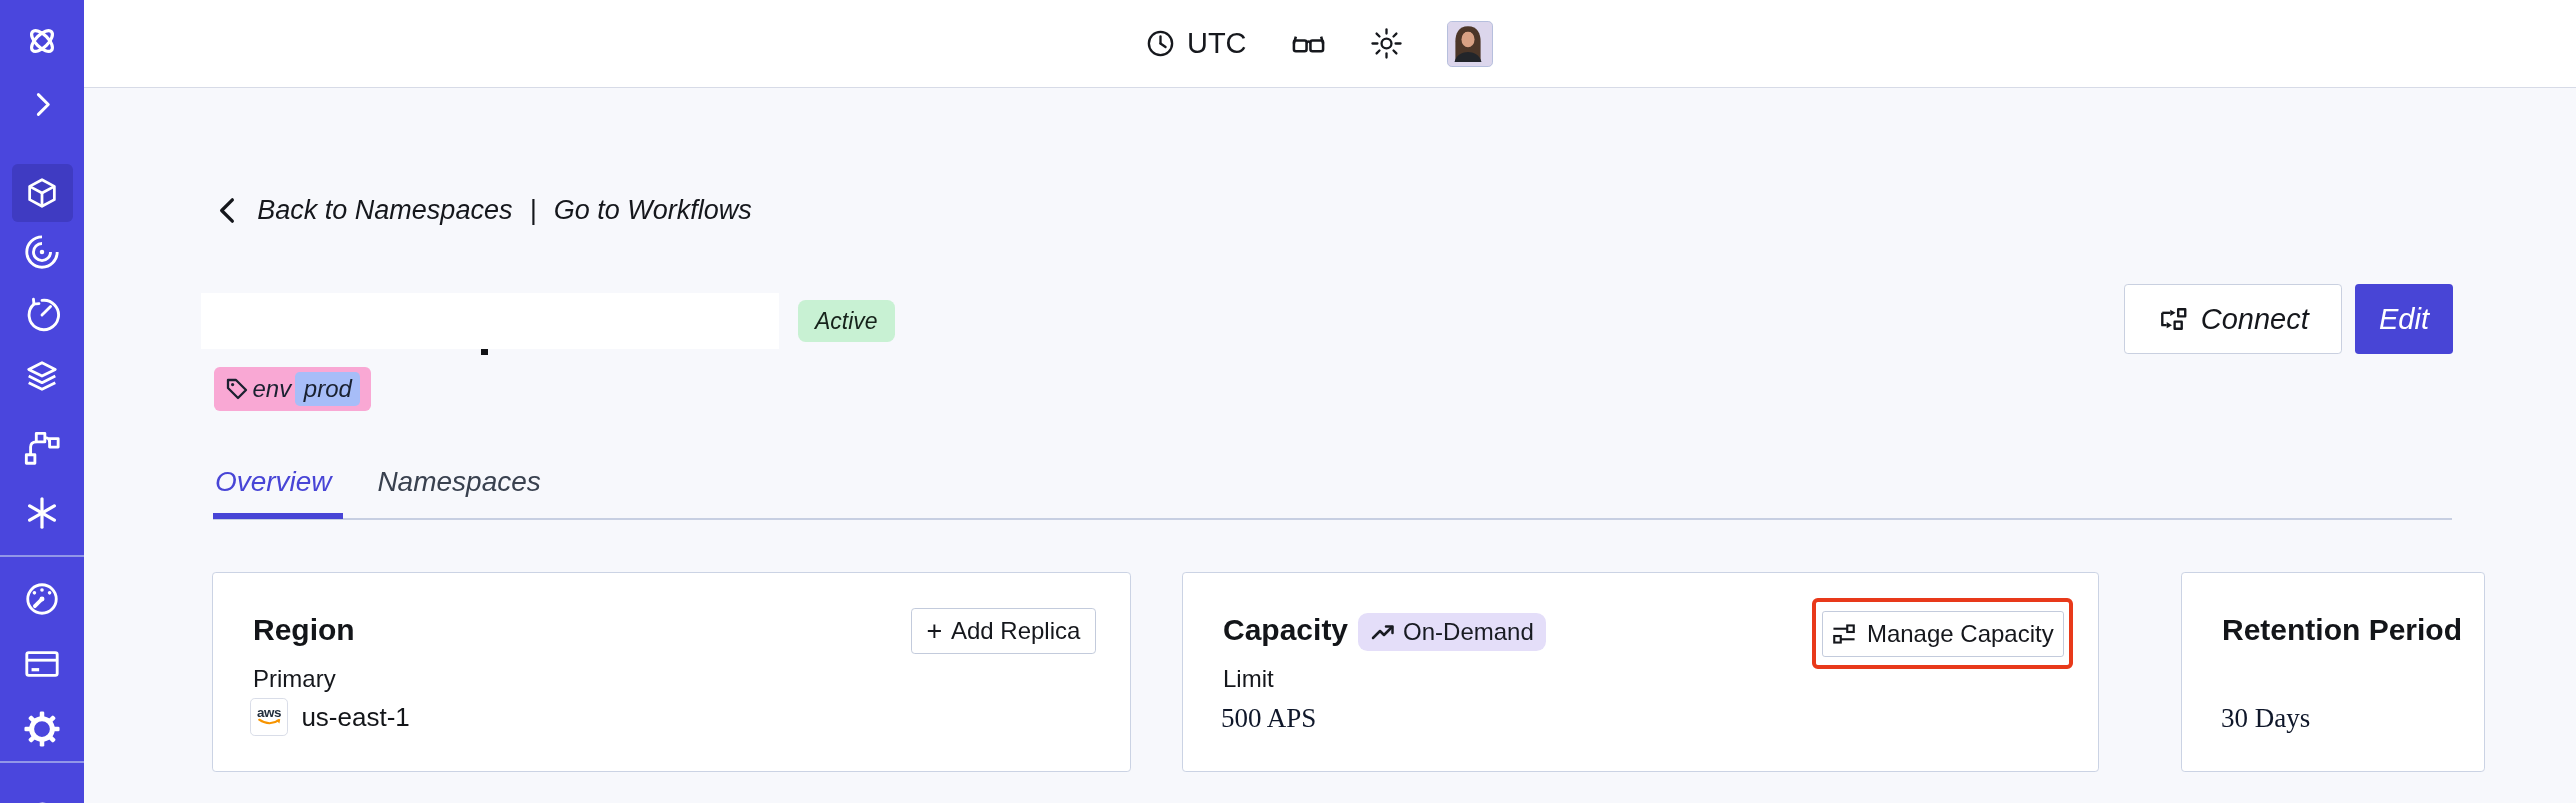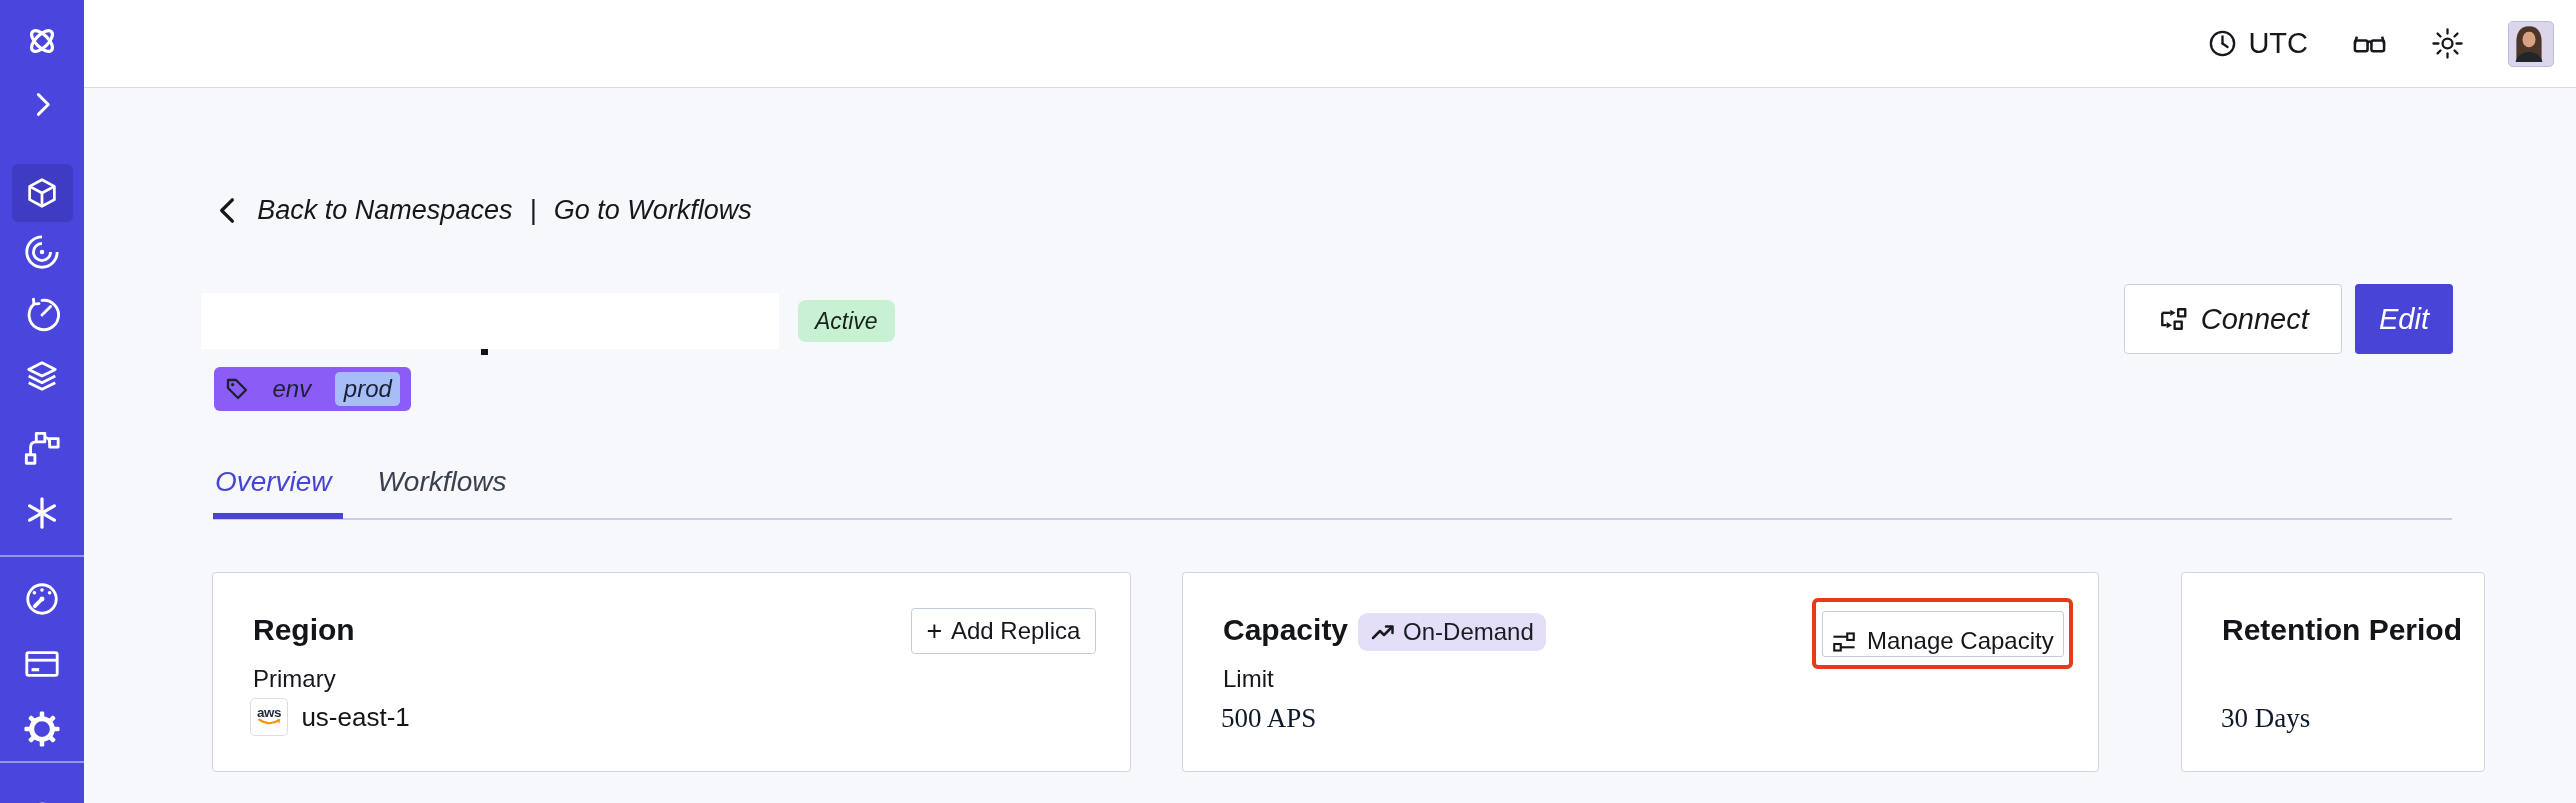--- a/index.html
+++ b/index.html
@@ -11,39 +11,39 @@
   .abs{position:absolute;font-style:italic;}
 
   
   .sidebar{position:absolute;left:0;top:0;width:84px;height:804px;background:#4a46dd;z-index:5;}
   .side-slot{position:absolute;left:42px;transform:translate(-50%,-50%);width:38px;height:38px;display:flex;align-items:center;justify-content:center;}
   .active-pill{position:absolute;left:11.5px;top:164px;width:61px;height:58px;background:#3f3bc2;border-radius:5.8px;}
   .side-divider{position:absolute;left:0;width:84px;height:1.9px;background:#9297e8;}
   .side-slot svg{display:block;}
 
   
-  .topbar{position:absolute;left:84px;top:0;width:2492px;height:88px;background:#ffffff;border-bottom:1.9px solid #d7dbe7;box-sizing:border-box;display:flex;align-items:center;justify-content:flex-end;gap:44px;padding-right:22px;z-index:4;}
+  .topbar{position:absolute;left:84px;top:0;width:2492px;height:88px;background:#ffffff;border-bottom:1.9px solid #d7dbe7;box-sizing:border-box;display:flex;align-items:center;justify-content:center;gap:44px;padding-right:22px;z-index:4;}
   .tz-group{display:flex;align-items:center;gap:10.5px;font-size:29px;color:#16181d;cursor:pointer;}
   .icon-btn{display:flex;align-items:center;justify-content:center;cursor:pointer;}
   .avatar{width:44px;height:44px;border:1.9px solid #b6bfdd;border-radius:4.8px;overflow:hidden;background:#dcd6ec;cursor:pointer;}
 
   
   .breadcrumb{left:213px;top:195px;display:flex;align-items:center;gap:15.3px;font-size:27px;font-weight:500;color:#15171c;}
   .breadcrumb .crumb{cursor:pointer;}
   .crumb-sep{font-weight:400;color:#15171c;padding:0 1.9px;}
 
   
   .redaction-box{left:201px;top:293px;width:578px;height:56px;background:#ffffff;}
   .redaction-dot{left:481px;top:349px;width:6.7px;height:5.8px;background:#121316;}
   .status-badge{left:798px;top:300px;height:42px;padding:0 17px;background:#c8f1d3;border-radius:7.7px;font-size:23px;color:#16231b;display:flex;align-items:center;}
   .connect-btn{left:2124px;top:284px;width:218px;height:70px;background:#fff;border:1.9px solid #c9d0e0;border-radius:3.8px;box-sizing:border-box;display:flex;align-items:center;justify-content:center;gap:13.4px;font-size:29px;color:#15171c;cursor:pointer;}
   .edit-btn{left:2355px;top:284px;width:98px;height:70px;background:#4845d6;border:none;border-radius:3.8px;display:flex;align-items:center;justify-content:center;font-size:29px;color:#ffffff;cursor:pointer;}
 
   
-  .tag-chip{left:214px;top:367px;height:44px;background:#8b5cf6;border-radius:5.8px;display:flex;align-items:center;gap:24px;padding:0 10.5px;font-size:24px;color:#1a2130;cursor:pointer;}
+  .tag-chip{left:214px;top:367px;height:44px;background:#f9a8d4;border-radius:5.8px;display:flex;align-items:center;gap:4px;padding:0 10.5px;font-size:24px;color:#1a2130;cursor:pointer;}
   .tag-value{background:#a7bdf8;border-radius:4.8px;padding:2.9px 8.6px;}
 
   
   .tabs{left:213px;top:466px;display:flex;gap:42px;font-size:28px;}
   .tab{cursor:pointer;padding:0 1.9px;}
   .tab.active{color:#4845d6;font-weight:500;}
   .tab.inactive{color:#39414f;}
   .tab-underline{left:213px;top:513px;width:130px;height:5.8px;background:#4845d6;}
   .tabs-border{left:213px;top:518px;width:2239px;height:1.9px;background:#c7cfe2;}
 
@@ -59,21 +59,21 @@
   .add-replica-btn{position:absolute;left:698px;top:35px;width:185px;height:46px;background:#fff;border:1.9px solid #c3cbdc;border-radius:3.8px;box-sizing:border-box;display:flex;align-items:center;justify-content:center;gap:8.6px;font-size:24px;color:#15171c;cursor:pointer;}
   .plus-glyph{font-size:27px;font-weight:400;line-height:1;}
 
   .region-value-row{position:absolute;left:37px;top:125px;display:flex;align-items:center;gap:13.4px;}
   .aws-badge{width:38px;height:38px;background:#fff;border:1.9px solid #d9dde8;border-radius:4.8px;box-sizing:border-box;display:flex;flex-direction:column;align-items:center;justify-content:center;}
   .aws-text{font-size:13.4px;font-weight:700;color:#232f3e;line-height:11.5px;letter-spacing:-0.5px;}
   .region-value{font-size:26px;color:#131519;}
 
   .ondemand-badge{position:absolute;left:175px;top:40px;height:38px;padding:0 12.5px;background:#e4def9;border-radius:9.6px;display:flex;align-items:center;gap:8.6px;font-size:24px;color:#181b22;}
   .highlight-box{position:absolute;left:629px;top:25px;width:261px;height:71px;border:4.8px solid #e8391a;border-radius:5.8px;box-sizing:border-box;display:flex;align-items:center;justify-content:center;}
-  .manage-btn{width:242px;height:46px;background:#fff;border:1.9px solid #c3cbdc;border-radius:2.9px;box-sizing:border-box;display:flex;align-items:flex-end;justify-content:center;gap:9.6px;font-size:24px;color:#15171c;cursor:pointer;}
+  .manage-btn{width:242px;height:46px;background:#fff;border:1.9px solid #c3cbdc;border-radius:2.9px;box-sizing:border-box;display:flex;align-items:center;justify-content:center;gap:9.6px;font-size:24px;color:#15171c;cursor:pointer;}
 </style>
 </head>
 <body>
 
 <div id="app">
 
   <nav class="sidebar">
     <div class="active-pill"></div>
 
     <div class="side-slot" style="top:41px">
@@ -269,21 +269,21 @@
         <path d="M3 3 H11 L21 13 L13 21 L3 11 Z"></path>
         <circle cx="7.6" cy="7.6" r="1.6" fill="#1a2130" stroke="none"></circle>
       </svg>
     </span>
     <span>env</span>
     <span class="tag-value">prod</span>
   </div>
 
   <div class="abs tabs">
     <span class="tab active">Overview</span>
-    <span class="tab inactive">Workflows</span>
+    <span class="tab inactive">Namespaces</span>
   </div>
   <div class="abs tabs-border"></div>
   <div class="abs tab-underline"></div>
 
   <section class="card" id="card-region">
     <div class="card-title">Region</div>
     <button class="add-replica-btn">
       <span class="plus-glyph">+</span>
       <span>Add Replica</span>
     </button>

